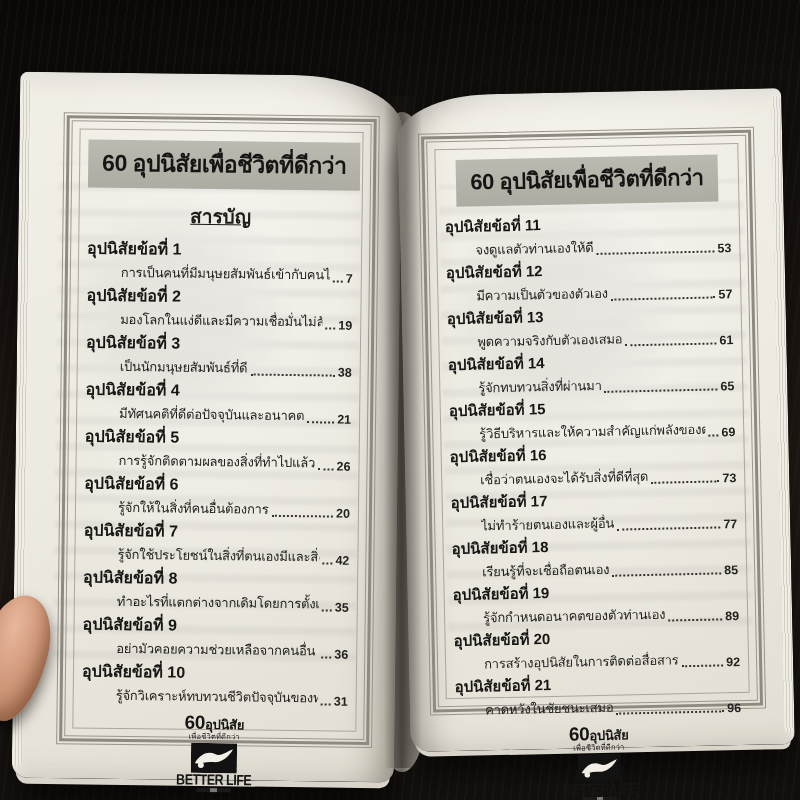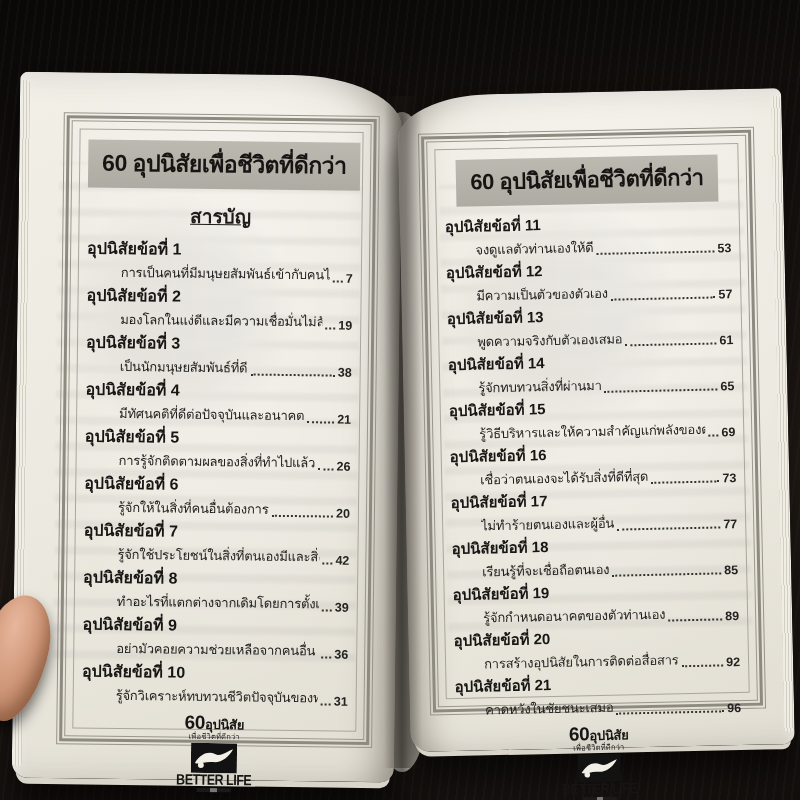--- a/index.html
+++ b/index.html
@@ -184,21 +184,21 @@
                   <span class="entry-desc">รู้จักใช้ประโยชน์ในสิ่งที่ตนเองมีและสิ่งรอบตัว</span>
                   <span class="leader"></span>
                   <span class="pagenum">42</span>
                 </div>
               </div>
               <div class="entry">
                 <div class="entry-heading">อุปนิสัยข้อที่ 8</div>
                 <div class="entry-line">
                   <span class="entry-desc">ทำอะไรที่แตกต่างจากเดิมโดยการตั้งเป้าหมาย</span>
                   <span class="leader"></span>
-                  <span class="pagenum">39</span>
+                  <span class="pagenum">35</span>
                 </div>
               </div>
               <div class="entry">
                 <div class="entry-heading">อุปนิสัยข้อที่ 9</div>
                 <div class="entry-line">
                   <span class="entry-desc">อย่ามัวคอยความช่วยเหลือจากคนอื่น ต้องลงมือทำด้วยตนเอง</span>
                   <span class="leader"></span>
                   <span class="pagenum">36</span>
                 </div>
               </div>

